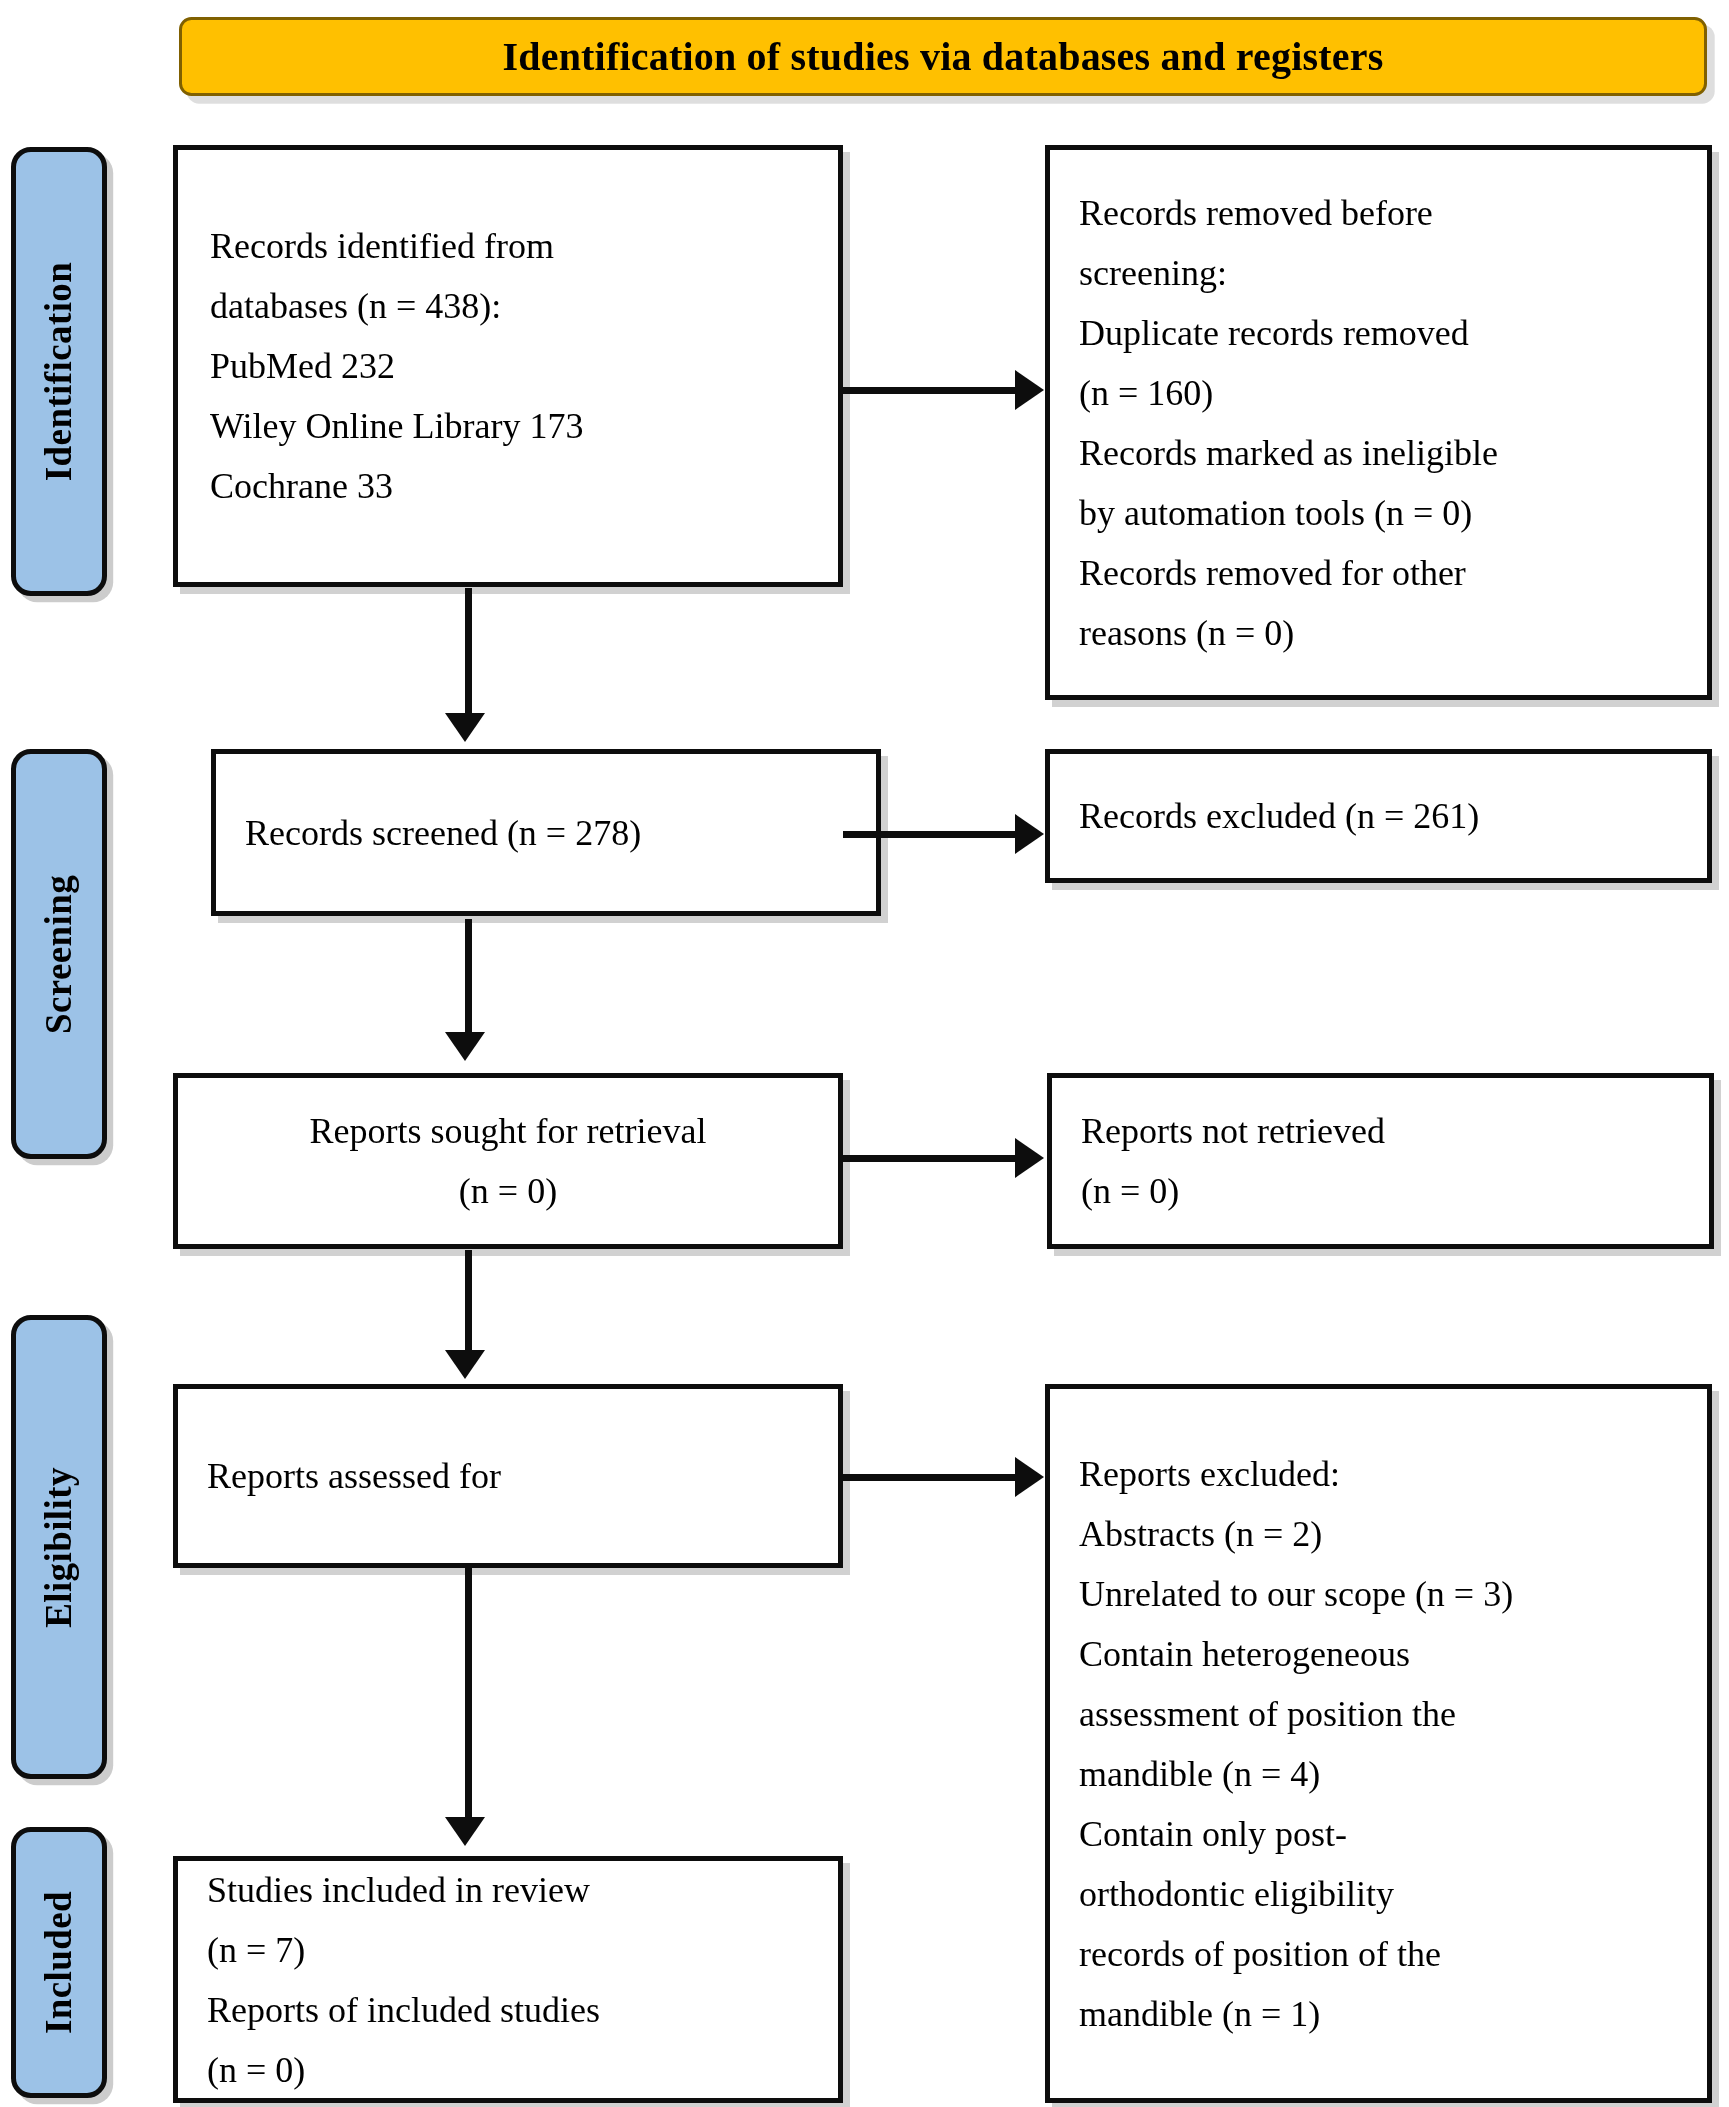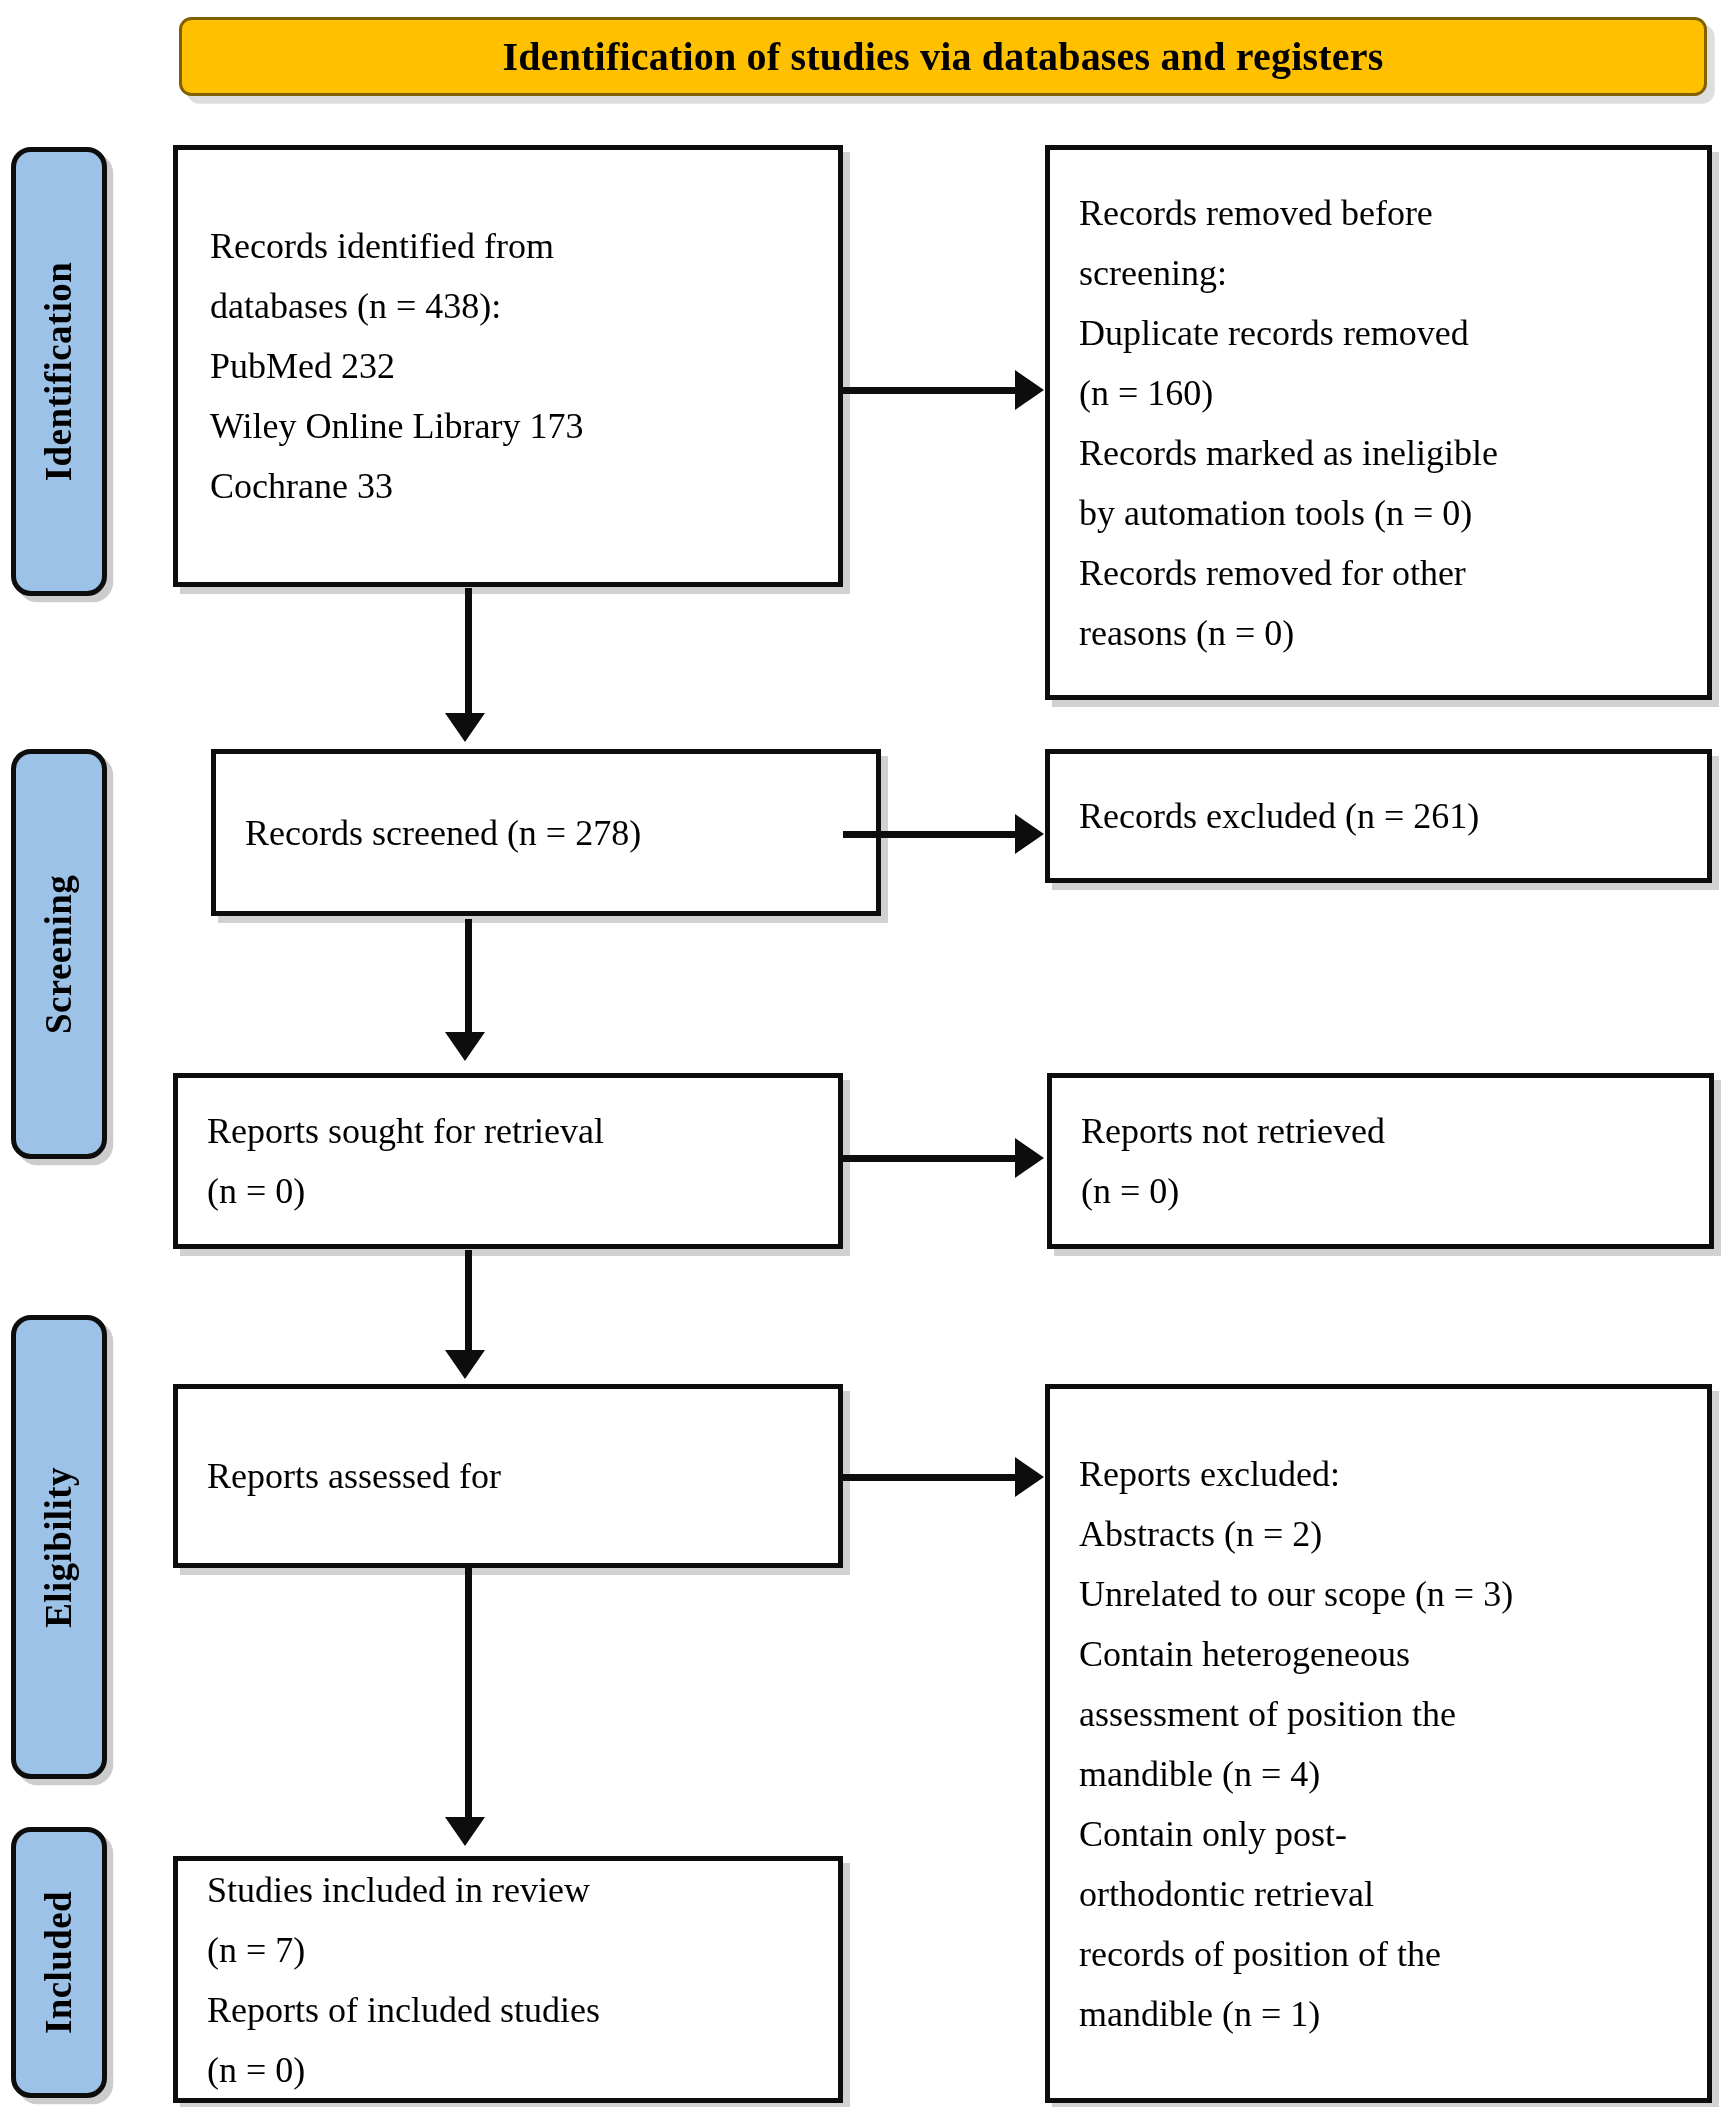--- a/index.html
+++ b/index.html
@@ -85,21 +85,21 @@
   .flow-box .line {
     font-size: 36px;
     line-height: 60px;
     color: #000000;
     white-space: pre-wrap;
   }
 
   
   #box-identified      { left: 173px;  top: 145px;  width: 670px; height: 442px; padding-left: 32px; }
   #box-screened        { left: 173px;  top: 749px;  width: 670px; height: 167px; margin-left: 38px; }
-  #box-sought          { left: 173px;  top: 1073px; width: 670px; height: 176px; }
+  #box-sought          { left: 173px;  top: 1073px; width: 670px; height: 176px; text-align: center; }
   #box-assessed        { left: 173px;  top: 1384px; width: 670px; height: 184px; }
   #box-included        { left: 173px;  top: 1856px; width: 670px; height: 247px; }
 
   
   #box-removed         { left: 1045px; top: 145px;  width: 667px; height: 555px; }
   #box-excluded-screen { left: 1045px; top: 749px;  width: 667px; height: 134px; }
   #box-not-retrieved   { left: 1047px; top: 1073px; width: 667px; height: 176px; }
   #box-excluded-report { left: 1045px; top: 1384px; width: 667px; height: 719px; }
 
   
@@ -220,21 +220,21 @@
   </div>
 
   <div class="flow-box" id="box-excluded-report">
     <div class="line">Reports excluded:</div>
     <div class="line">Abstracts (n = 2)</div>
     <div class="line">Unrelated to our scope (n = 3)</div>
     <div class="line">Contain heterogeneous</div>
     <div class="line">assessment of position the</div>
     <div class="line">mandible (n = 4)</div>
     <div class="line">Contain only post-</div>
-    <div class="line">orthodontic retrieval</div>
+    <div class="line">orthodontic eligibility</div>
     <div class="line">records of position of the</div>
     <div class="line">mandible (n = 1)</div>
   </div>
 
   <div class="conn conn-v-line" id="conn-v1-line"></div>
   <div class="conn arrow-down" id="conn-v1-head"></div>
 
   <div class="conn conn-v-line" id="conn-v2-line"></div>
   <div class="conn arrow-down" id="conn-v2-head"></div>
 

